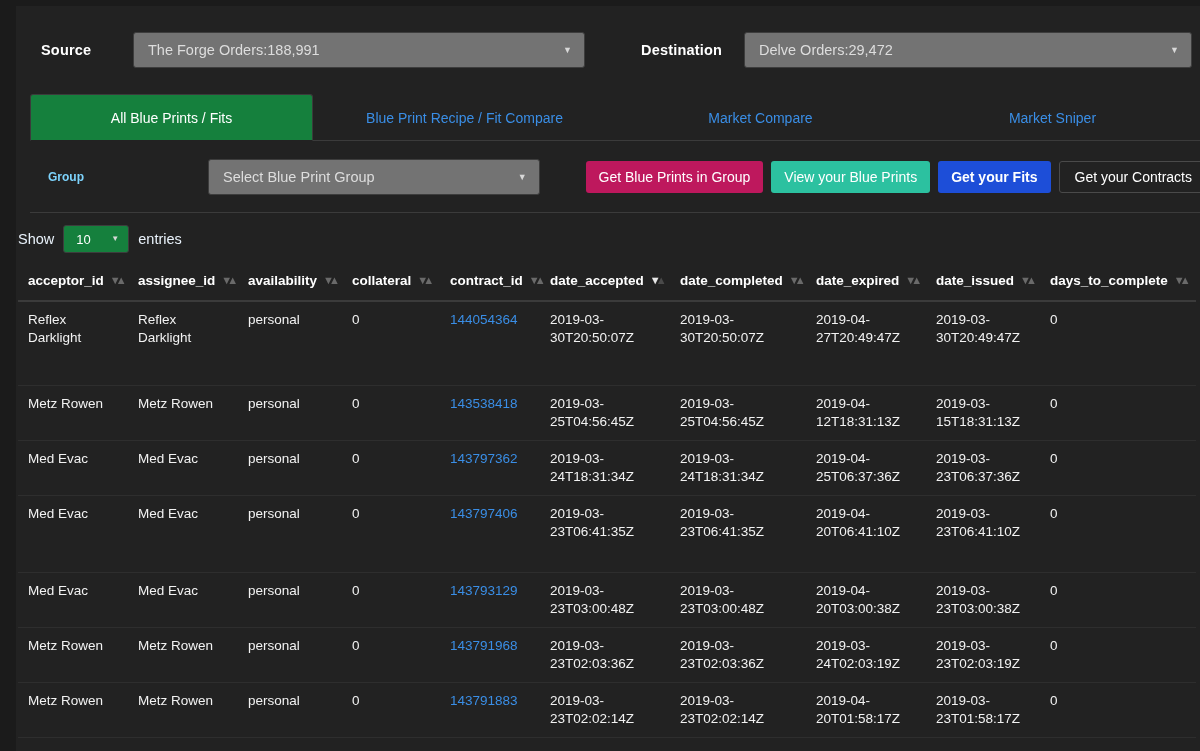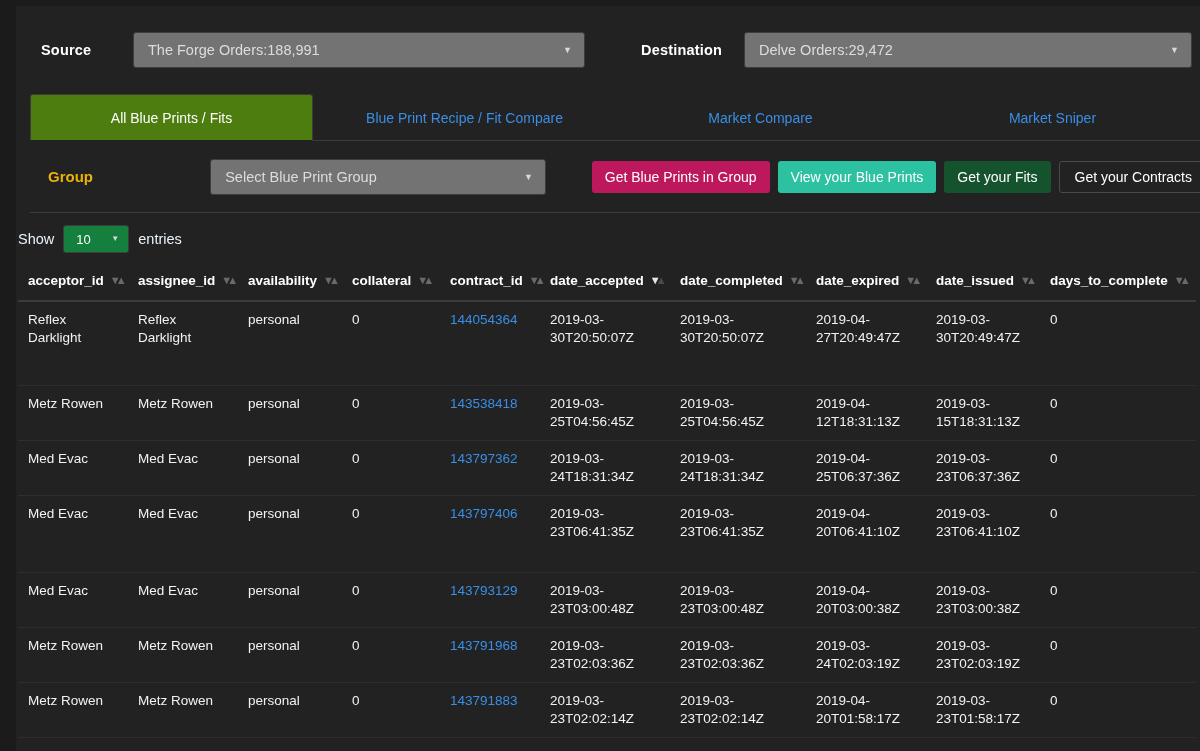--- a/index.html
+++ b/index.html
@@ -90,61 +90,61 @@
     border: 1px solid transparent;
     border-bottom: none;
     position: relative;
   }
   .tab.w1 { width: 283px; }
   .tab.w2 { width: 303px; }
   .tab.w3 { width: 289px; }
   .tab.w4 { width: 295px; }
   .tab.active {
     color: #ffffff;
-    background: #4d7c0f;
+    background: #15803d;
     border: 1px solid #3b3b3b;
     border-bottom: 1px solid #222222;
     border-radius: 3px 3px 0 0;
     margin-bottom: -1px;
   }
 
   
   .group-row {
     display: flex;
     align-items: center;
     height: 72px;
     padding-left: 0;
     border-bottom: 1px solid #3b3b3b;
     margin: 0 0 0 22px;
     width: 1178px;
   }
   .group-label {
-    color: #eab308;
-    font-size: 15px;
+    color: #7dd3fc;
+    font-size: 12px;
     font-weight: bold;
     width: 190px;
     padding-left: 18px;
   }
   .select-box.grp { width: 355px; }
   .btns { display: flex; margin-left: 46px; }
   .btn {
     height: 32px;
     border: none;
     border-radius: 3px;
     color: #ffffff;
     font-size: 14px;
     font-family: "Liberation Sans", sans-serif;
     padding: 0 13px;
     margin-right: 8px;
     cursor: pointer;
     white-space: nowrap;
   }
   .btn.blue { background: #be185d; }
   .btn.teal { background: #2cc1a0; }
-  .btn.orange { background: #14532d; }
+  .btn.orange { background: #1d4ed8; font-weight: bold; }
   .btn.ghost {
     background: #222222;
     border: 1px solid #4a4a4a;
     margin-right: 0;
     padding: 0 15px;
   }
 
   
   .show-row {
     display: flex;

